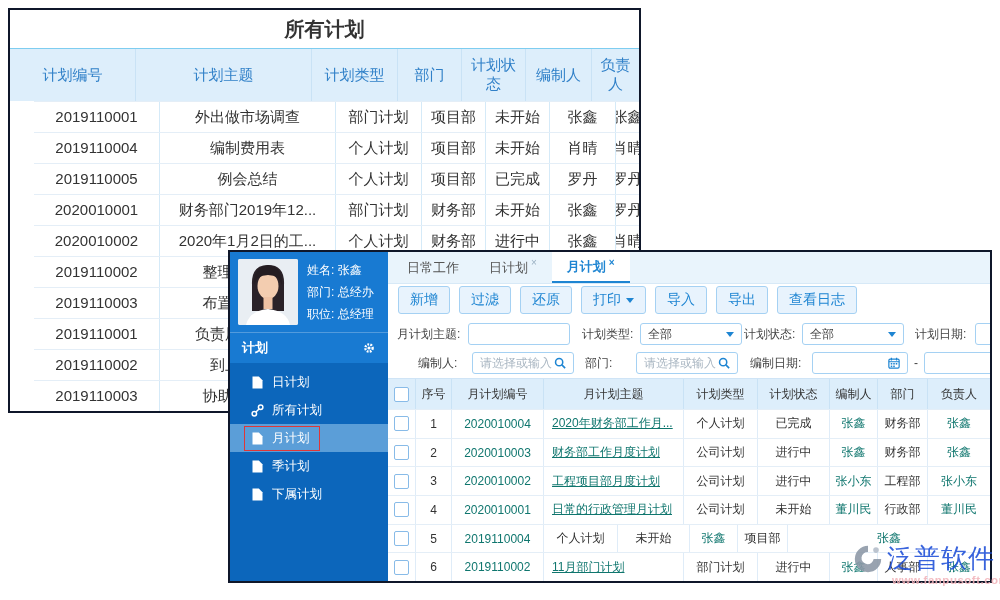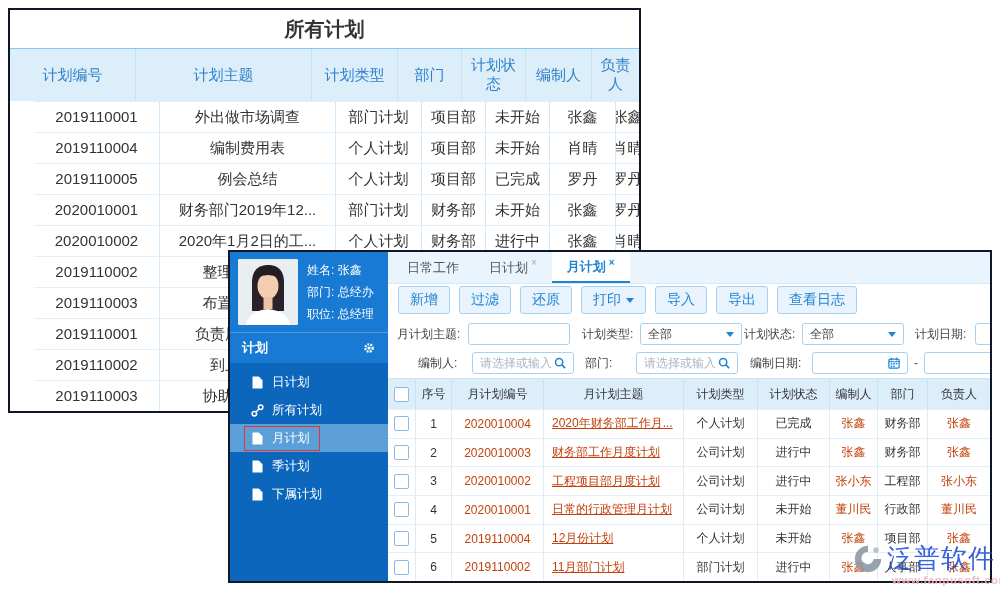--- a/index.html
+++ b/index.html
@@ -58,21 +58,21 @@
   .f-label{position:absolute;line-height:22px;white-space:nowrap;}
   .f-input{position:absolute;height:22px;box-sizing:border-box;border:1px solid #a5d1f3;border-radius:3px;
            background:#fff;display:flex;align-items:center;justify-content:space-between;padding:0 7px;}
   .ph{color:#a9b6c2;font-size:12px;white-space:nowrap;}
   .grid{flex:1;display:flex;flex-direction:column;border-top:1px solid #cfe4f6;overflow:hidden;}
   .g-head{display:flex;height:30px;flex:none;background:#ddeefb;color:#3080c8;}
   .g-row{display:flex;flex:1;border-top:1px solid #e4eef7;}
   .g-cell{display:flex;align-items:center;justify-content:center;font-size:12px;color:#333;
           border-right:1px solid #dfecf8;box-sizing:border-box;overflow:hidden;white-space:nowrap;padding:0 2px;}
   .g-cell.h{border-right:1px solid #c9e2f5;}
-  .g-cell.link{color:#c2410c;cursor:pointer;}
+  .g-cell.link{color:#0f766e;cursor:pointer;}
   .g-cell.left{justify-content:flex-start;padding-left:8px;text-decoration:underline;}
   .g-cell.c0{width:28px;flex:none;}
   .g-cell.c1{width:36px;flex:none;}
   .g-cell.c2{width:92px;flex:none;}
   .g-cell.c3{width:140px;flex:none;}
   .g-cell.c4{width:74px;flex:none;}
   .g-cell.c5{width:72px;flex:none;}
   .g-cell.c6{width:48px;flex:none;}
   .g-cell.c7{width:50px;flex:none;}
   .g-cell.c8{flex:1;border-right:none;}
@@ -439,21 +439,20 @@
             <div class="g-cell c6 link">董川民</div>
             <div class="g-cell c7">行政部</div>
             <div class="g-cell c8 link">董川民</div>
           </div>
           <div class="g-row">
             <div class="g-cell c0">
               <span class="cb"></span>
             </div>
             <div class="g-cell c1">5</div>
             <div class="g-cell c2 link">2019110004</div>
-            <div class="g-cell c3 link left">12月份计划</div>
             <div class="g-cell c4">个人计划</div>
             <div class="g-cell c5">未开始</div>
             <div class="g-cell c6 link">张鑫</div>
             <div class="g-cell c7">项目部</div>
             <div class="g-cell c8 link">张鑫</div>
           </div>
           <div class="g-row">
             <div class="g-cell c0">
               <span class="cb"></span>
             </div>

